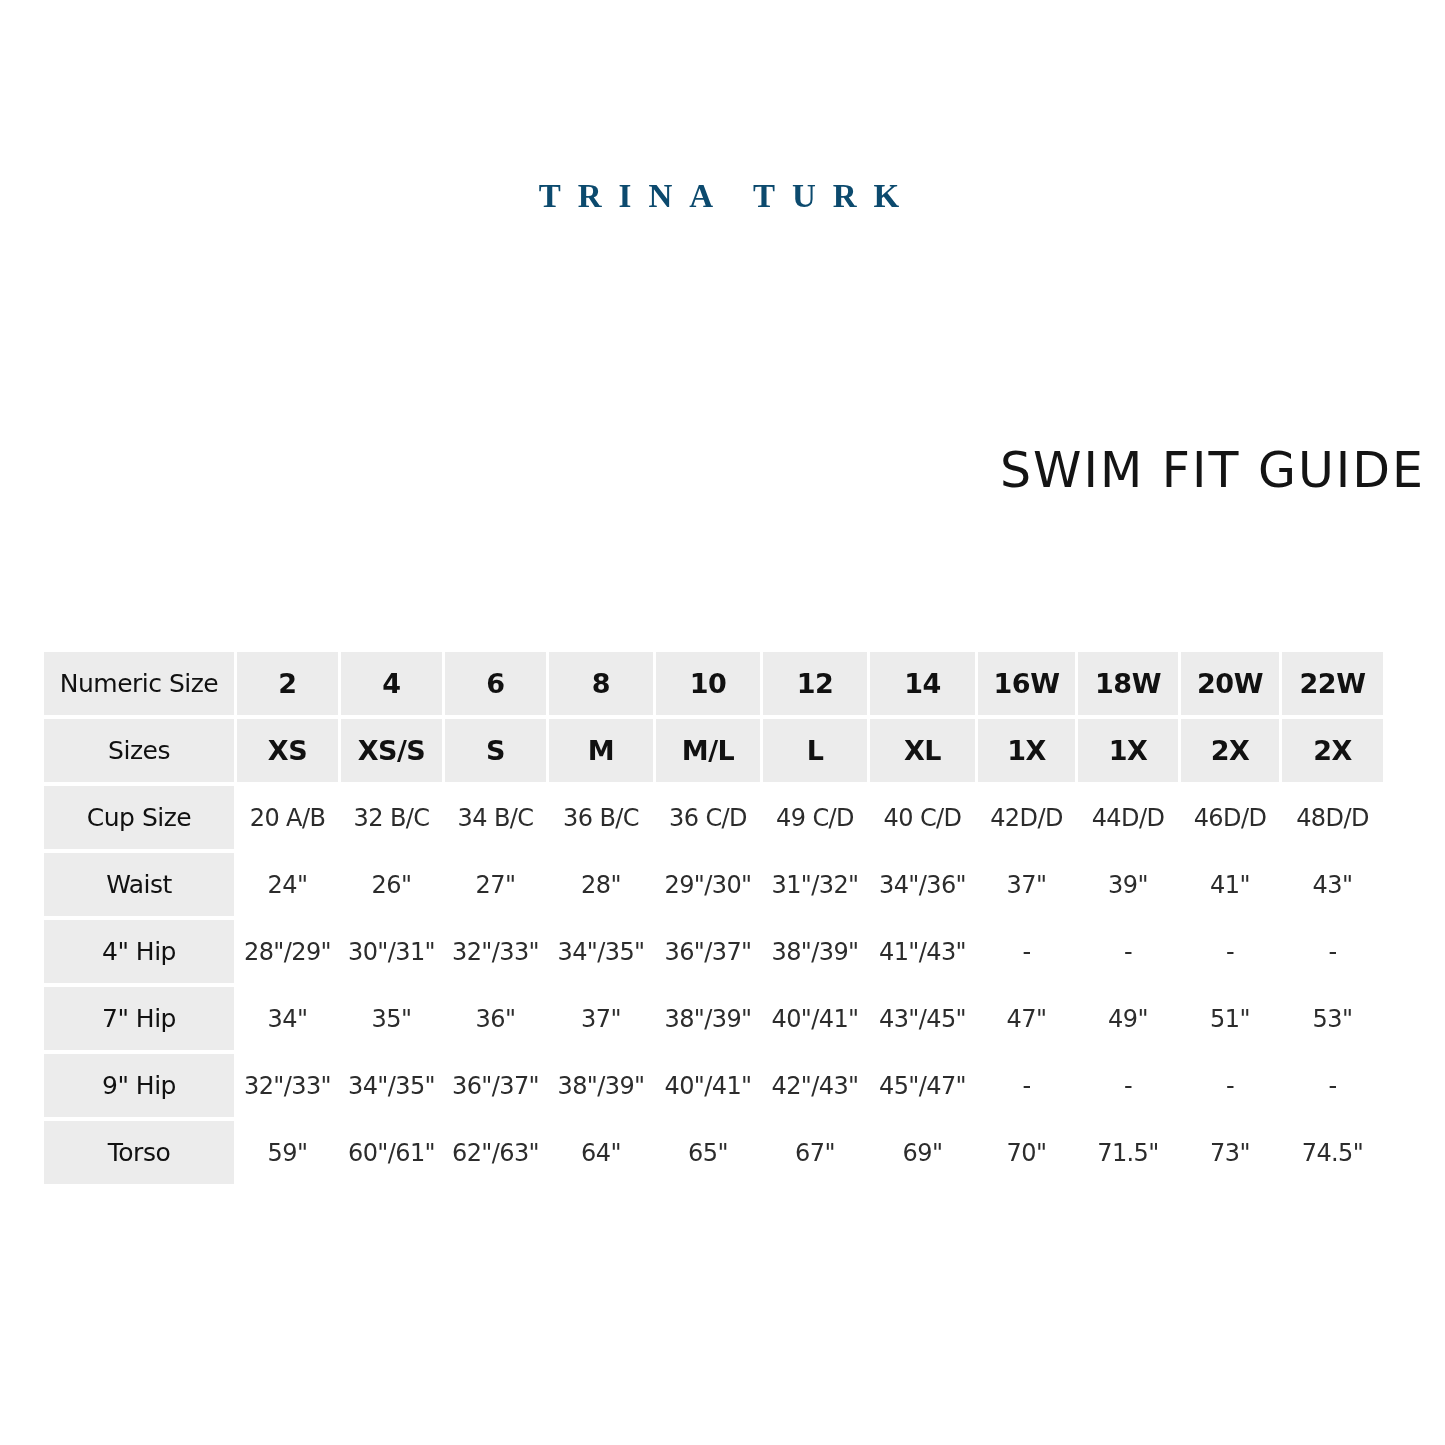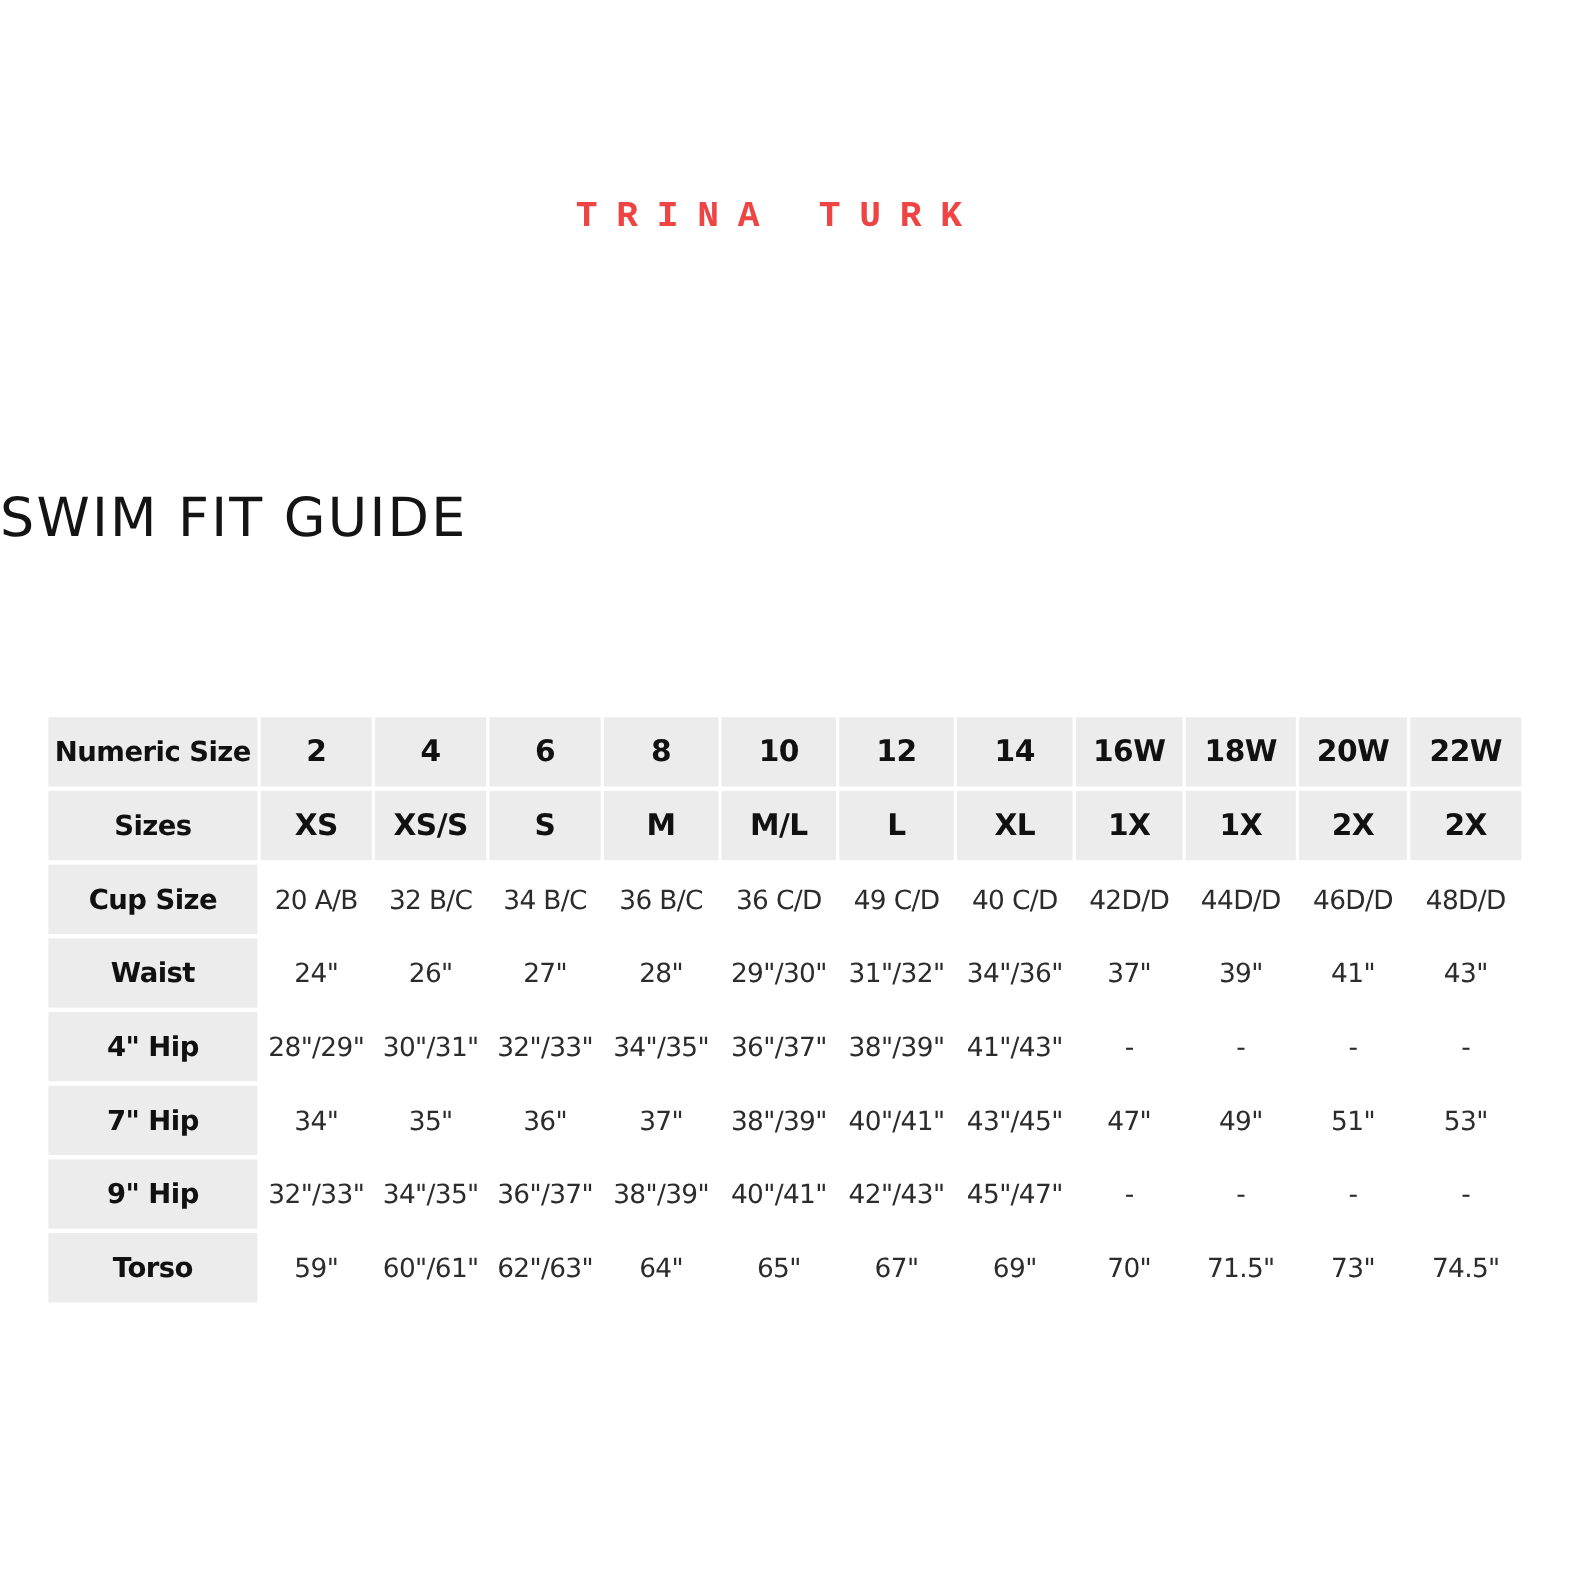--- a/index.html
+++ b/index.html
@@ -2,39 +2,39 @@
 <html><head>
 <meta charset="utf-8">
 <style>
   html, body { margin: 0; padding: 0; background: #ffffff; }
   body {
     width: 1445px; height: 1445px; position: relative; overflow: hidden;
     font-family: "DejaVu Sans", sans-serif; color: #1a1a1a;
   }
   .logo {
     position: absolute; left: 0; width: 1385px; top: 178px; text-align: center;
-    font-family: Liberation Mono, monospace; font-weight: bold;
-    font-size: 33px; letter-spacing: 17px; color: #ef4444;
-    padding-left: 15px;
+    font-family: Liberation Serif, serif; font-weight: bold;
+    font-size: 33px; letter-spacing: 17px; color: #0c4a6e;
+    padding-left: 35px;
   }
   .title {
-    position: absolute; left: 0; width: 1425px; top: 442px; text-align: left;
+    position: absolute; left: 0; width: 1425px; top: 442px; text-align: right;
     font-family: "DejaVu Sans", sans-serif; font-size: 49px; letter-spacing: 2px; color: #141414;
   }
   table.fit {
     position: absolute; left: 41px; top: 648px;
     border-collapse: separate; border-spacing: 3px 4px;
     table-layout: fixed;
   }
   table.fit td {
     height: 63px; padding: 0; text-align: center; vertical-align: middle;
     white-space: nowrap;
   }
   td.label {
-    background: #ececec; font-weight: bold; font-size: 25px; color: #111;
+    background: #ececec; font-weight: normal; font-size: 25px; color: #111;
     font-family: "DejaVu Sans", sans-serif; letter-spacing: -0.5px;
   }
   tr.head td.val {
     background: #ececec; font-weight: bold; font-size: 27px; color: #111;
     font-family: "DejaVu Sans", sans-serif; letter-spacing: -0.5px;
   }
   tr.body td.val {
     background: #ffffff; font-size: 24px; color: #2c2c2c; letter-spacing: -0.6px;
     font-family: "DejaVu Sans", sans-serif;
   }

